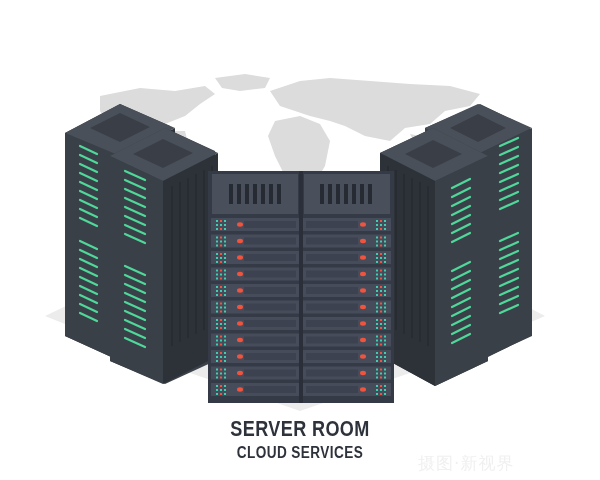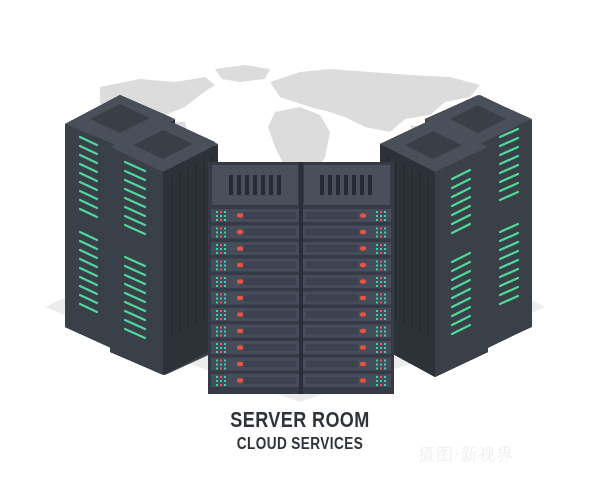--- a/index.html
+++ b/index.html
@@ -1,17 +1,17 @@
 <!DOCTYPE html>
 <html><head>
   <meta charset="utf-8">
   <style>
     html, body { margin: 0; padding: 0; }
     body { width: 600px; height: 480px; background: #ffffff; overflow: hidden; position: relative; font-family: "Liberation Sans", sans-serif; }
-    .scene { position: absolute; left: 0; top: 7px; width: 600px; height: 348px; }
+    .scene { position: absolute; left: 0; top: 16px; width: 600px; height: 348px; }
     svg { position: absolute; left: 0; top: 0; }
     .title { position: absolute; left: 0; width: 600px; text-align: center; color: #2e323b; font-family: "Liberation Sans", sans-serif; font-weight: bold; letter-spacing: 0.5px; }
     .title-main { top: 400px; font-size: 22px; transform: scaleX(0.82); }
     .title-sub { top: 428px; font-size: 16px; transform: scaleX(0.85); }
     .watermark { position: absolute; left: 418px; top: 436px; font-size: 17px; color: #f0f0f0; font-family: "DejaVu Sans", sans-serif; letter-spacing: 1px; }
   </style>
 </head>
 <body>
 
 <div class="scene">

